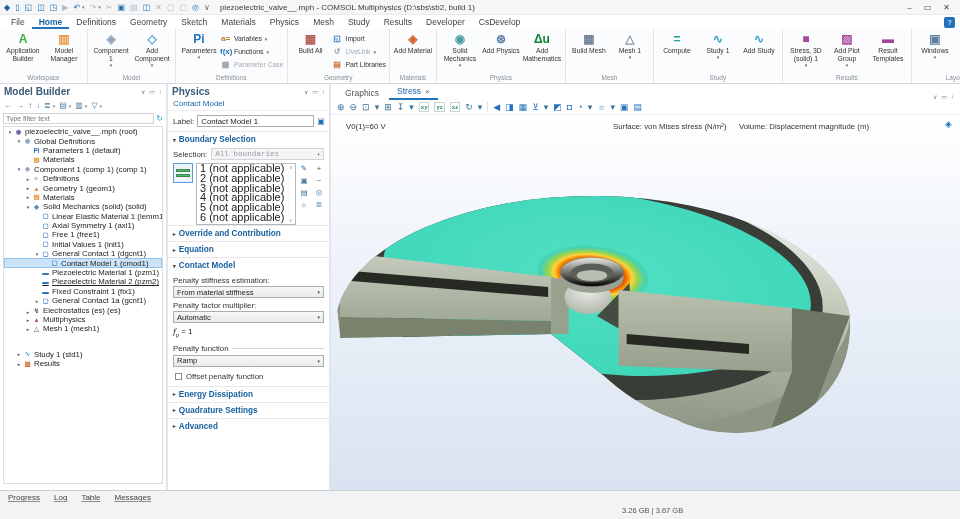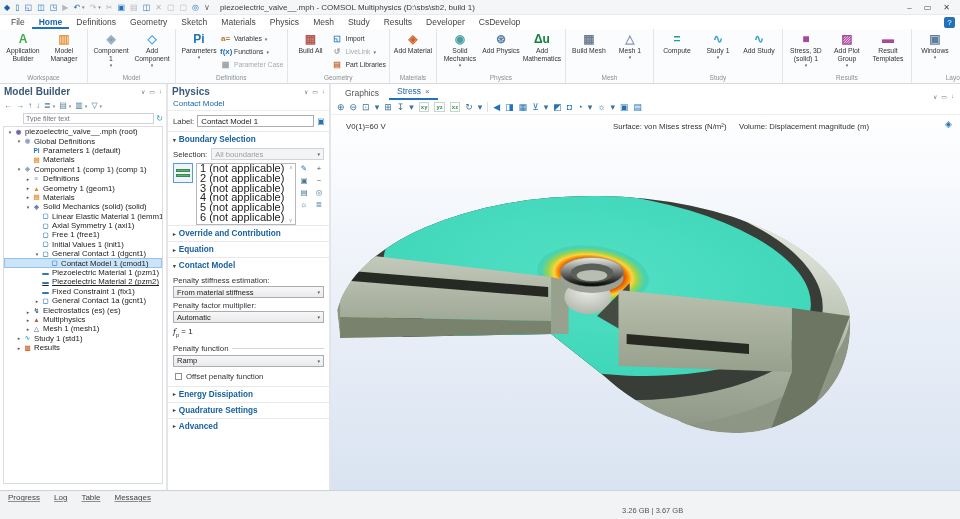--- a/index.html
+++ b/index.html
@@ -43,21 +43,21 @@
   .panel { background:#fff; position:relative; }
   .phead { height:15px; display:flex; align-items:center; padding:0 4px; }
   .ptitle { font-size:10px; font-weight:bold; color:#3a5a78; }
   .pcorner { margin-left:auto; display:flex; gap:4px; }
   .pcorner span { font-size:6px; color:#777; }
 
   .mb { width:168px; border-right:2px solid #e3e5e8; }
   .mbtools { height:13px; display:flex; align-items:center; gap:4px; padding:0 4px; }
   .mbtools .tico { font-size:8px; color:#4a7a9b; }
   .mbtools .dd { font-size:5px; color:#888; margin-left:-2px; }
-  .filterrow { display:flex; align-items:center; gap:2px; padding:1px 3px;margin-left:20px; }
+  .filterrow { display:flex; align-items:center; gap:2px; padding:1px 3px; }
   .filterrow input { flex:1; height:11px; font-size:7px; border:1px solid #cfd2d6; padding:0 2px;
     font-family:"Liberation Sans",sans-serif; color:#333; }
   .filterrow .refr { font-size:8px; color:#2aa4c9; }
   .treebox { margin:1px 3px; border:1px solid #dadcdf; background:#fff; height:calc(100% - 48px); overflow:hidden; }
   .trow { display:flex; align-items:center; height:9.4px; font-size:7.8px; color:#222; white-space:nowrap; }
   .trow .exp { width:8px; font-size:5px; color:#555; text-align:center; flex:none; }
   .trow .nico { width:9px; font-size:6.5px; text-align:center; flex:none; font-weight:bold; }
   .trow .nlab { padding-left:2px; overflow:hidden; }
   .trow.sel { background:#cbe4f9; box-shadow:inset 0 0 0 1px #93c3e8; }
 
@@ -70,21 +70,21 @@
     font-family:"Liberation Sans",sans-serif; color:#222; }
   .miniico { font-size:8px; color:#2272b9; }
   .shead { display:flex; align-items:center; gap:3px; padding:3px 5px; color:#17609f;
     font-weight:bold; font-size:8.2px; border-top:1px solid #e6e8ea; }
   .shead .chev { font-size:5.5px; color:#444; }
   .selrow { display:flex; align-items:center; gap:4px; padding:1px 5px 3px; }
   .combo { height:12px; border:1px solid #abadb3; background:linear-gradient(#f7f7f7,#e9eaec);
     font-size:7.6px; color:#222; display:flex; align-items:center; justify-content:space-between;
     padding:0 3px; }
   .combo .arrow { font-size:5px; color:#555; }
-  .combo.dis { color:#9a9da1; background:#f3f4f5; border-color:#d2d4d7; }
+  .combo.dis { color:#9a9da1; background:#f3f4f5; border-color:#d2d4d7;font-family:Liberation Mono, monospace; }
   .selrow .combo { flex:1; }
   .selarea { display:flex; gap:3px; padding:0 5px; align-items:flex-start; }
   .selprev { width:20px; height:20px; border:1px solid #5b9bd5; background:#eef4fb;
     display:flex; flex-direction:column; justify-content:center; gap:2px; padding:2px; }
   .selprev i { display:block; height:3px; background:#56b46c; border:1px solid #3a8a50; }
   .sellist { flex:1; height:62px; border:1px solid #b5b8bc; background:#fff; position:relative; overflow:hidden; }
   .selitem { font-size:11px; color:#222; line-height:9.8px; padding-left:3px; white-space:nowrap; }
   .selscroll { position:absolute; right:1px; top:1px; bottom:1px; width:7px; display:flex;
     flex-direction:column; justify-content:space-between; align-items:center; }
   .selscroll span { font-size:5px; color:#9aa0a6; }
@@ -483,21 +483,21 @@
           <div class="trow" style="padding-left: 20px;">
             <span class="exp">▸</span>
             <span class="nico" style="color: rgb(192, 85, 85);">▲</span>
             <span class="nlab">Multiphysics</span>
           </div>
           <div class="trow" style="padding-left: 20px;">
             <span class="exp">▸</span>
             <span class="nico" style="color: rgb(138, 153, 173);">△</span>
             <span class="nlab">Mesh 1 (mesh1)</span>
           </div>
-          <div class="trow" style="padding-left: 11px;">
+          <div class="trow" style="padding-left: 11px; margin-top: 16px;">
             <span class="exp">▸</span>
             <span class="nico" style="color: rgb(54, 163, 201);">∿</span>
             <span class="nlab">Study 1 (std1)</span>
           </div>
           <div class="trow" style="padding-left: 11px;">
             <span class="exp">▸</span>
             <span class="nico" style="color: rgb(210, 98, 42);">▥</span>
             <span class="nlab">Results</span>
           </div>
         </div>

